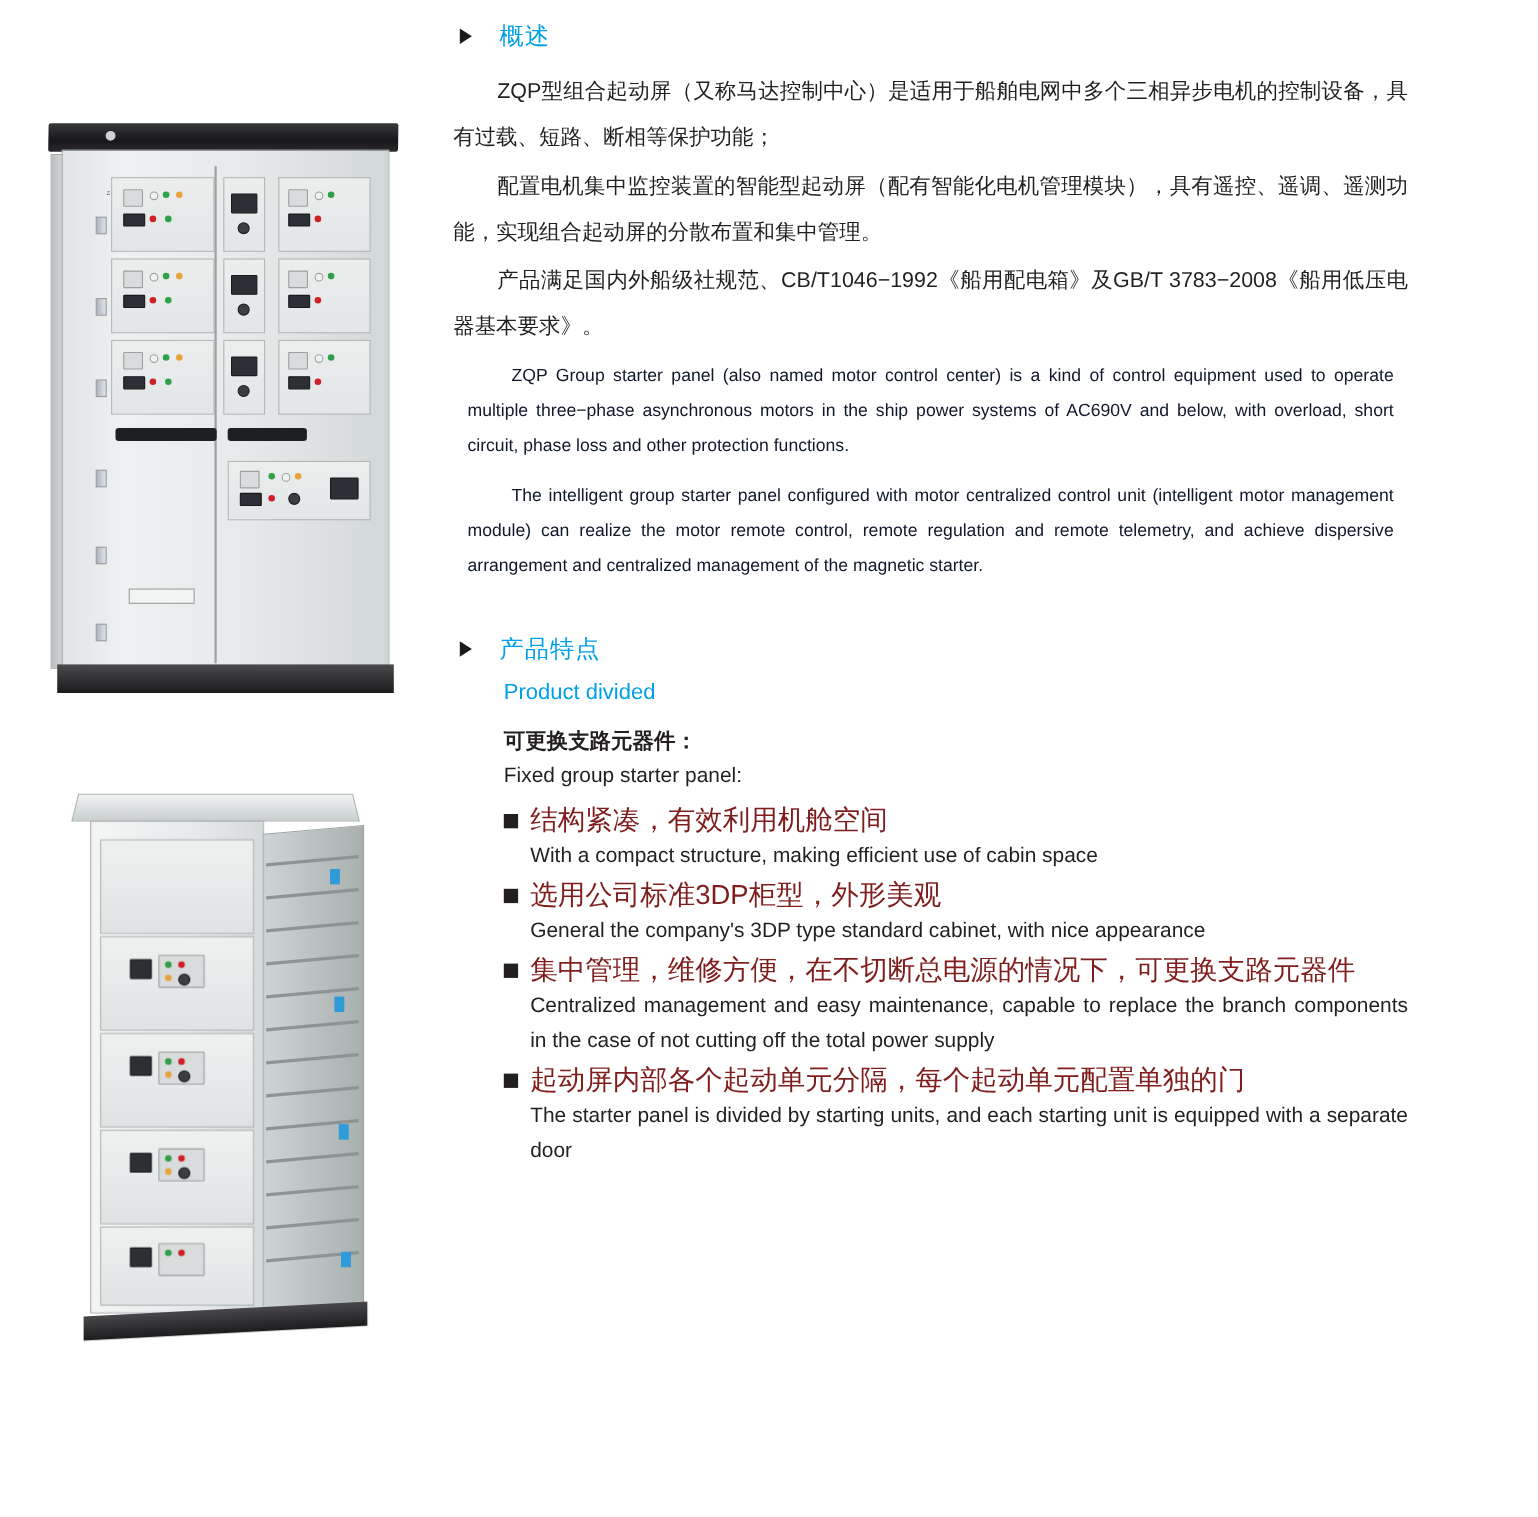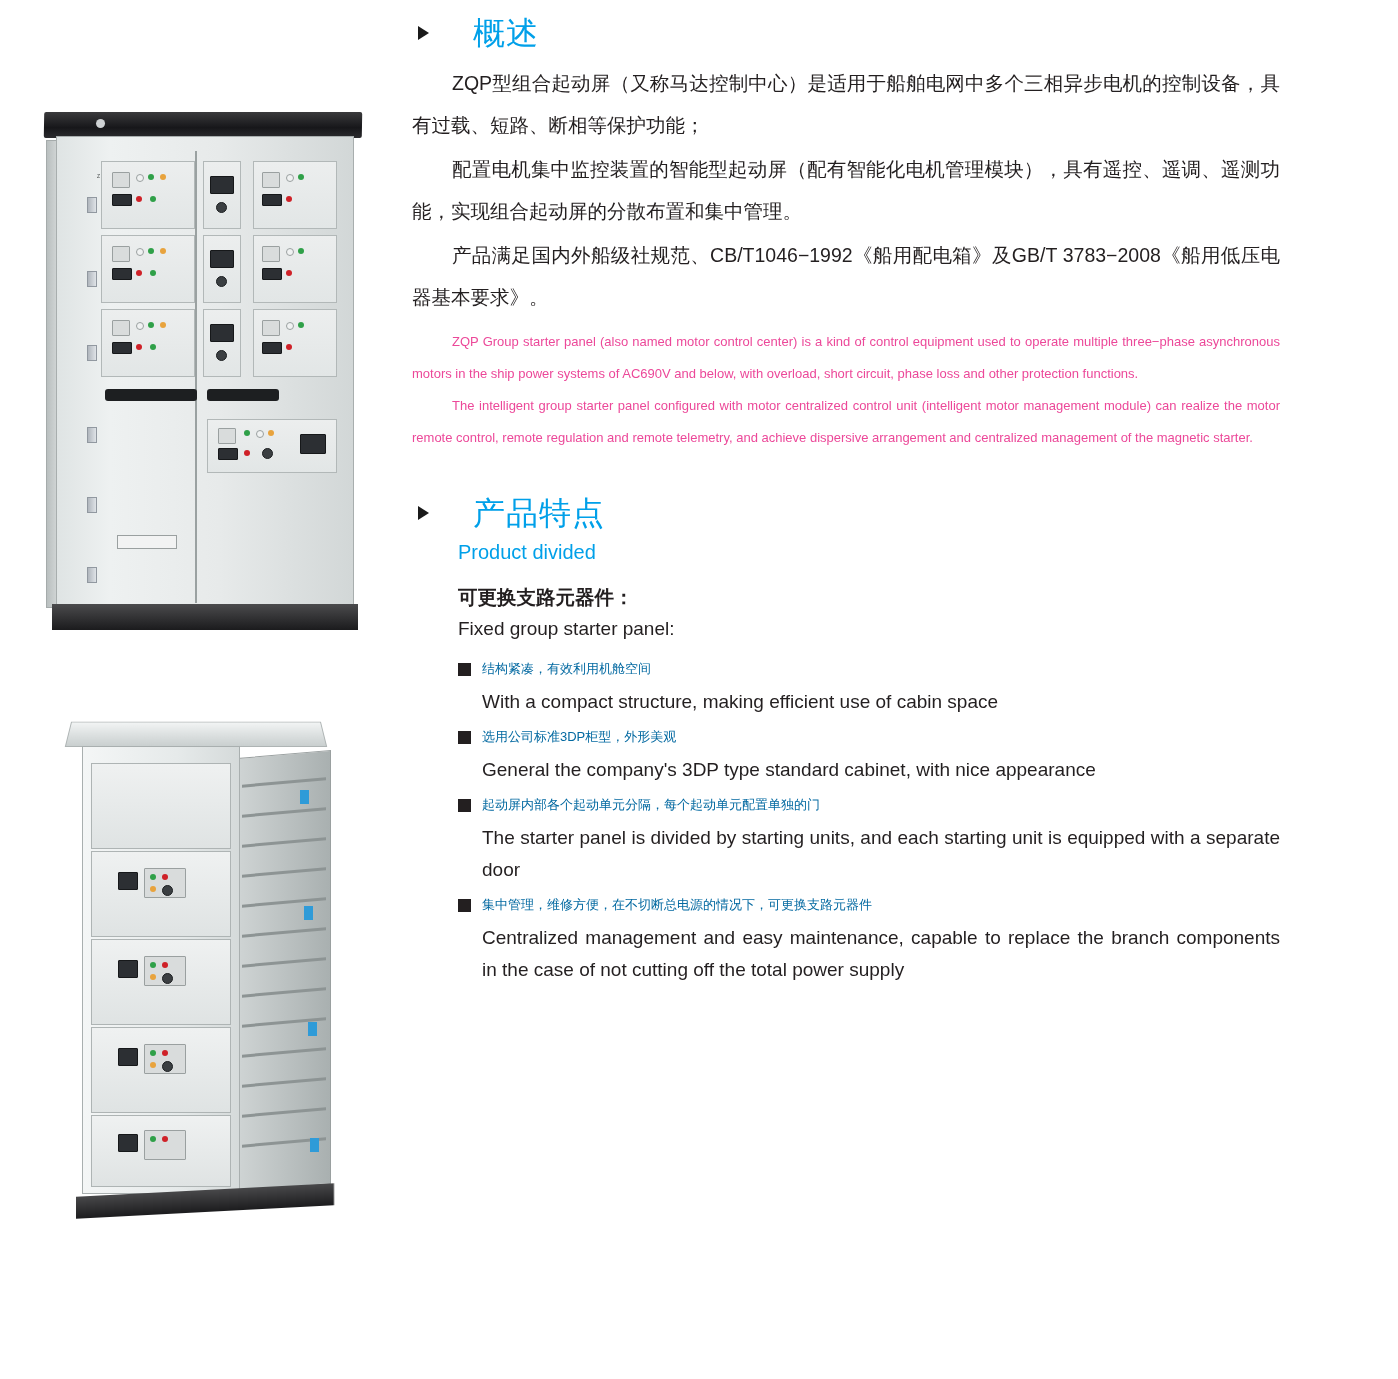--- a/index.html
+++ b/index.html
@@ -61,26 +61,25 @@
     position: absolute;
     left: 6px;
     top: 16px;
     width: 0;
     height: 0;
     border-left: 11px solid #1a1a1a;
     border-top: 7px solid transparent;
     border-bottom: 7px solid transparent;
   }
   .head-cn {
-    font-size: 32px;
+    font-size: 22px;
     line-height: 46px;
     color: #00a0e9;
     letter-spacing: 1px;
     font-weight: 500;
-    margin-left: 19px;
   }
   .head-en {
     font-size: 20px;
     line-height: 28px;
     color: #00a0e9;
     padding-left: 46px;
     margin-top: 2px;
   }
 
   .body-block {
@@ -90,27 +89,27 @@
   p.cn {
     margin: 0 0 2px 0;
     font-size: 19.5px;
     line-height: 42px;
     text-align: justify;
     text-align-last: left;
     text-indent: 40px;
     color: #231f20;
   }
   p.en {
-    margin: 0;
-    font-size: 13px;
+    margin: 13px;
+    font-size: 16px;
     line-height: 32px;
     text-align: justify;
     text-align-last: left;
     text-indent: 40px;
-    color: #ec4899;
+    color: #0f172a;
   }
   p.en.last { text-align-last: left; }
 
   
   .features-head-wrap { margin-top: 36px; }
   .sub-cn {
     font-size: 19.5px;
     line-height: 34px;
     font-weight: bold;
     color: #231f20;
@@ -125,23 +124,23 @@
   }
 
   .feat-list {
     margin-top: 8px;
     padding-left: 46px;
   }
   .feat-item { margin-bottom: 2px; }
   .feat-cn {
     position: relative;
     padding-left: 24px;
-    font-size: 13px;
+    font-size: 25px;
     line-height: 34px;
-    color: #0369a1;
+    color: #7f1d1d;
   }
   .bullet-square {
     position: absolute;
     left: 0;
     top: 11px;
     width: 13px;
     height: 13px;
     background: #231f20;
   }
   .feat-en {
@@ -494,29 +493,29 @@
           <div class="feat-cn">
             <span class="bullet-square"></span>
             <span>选用公司标准3DP柜型，外形美观</span>
           </div>
           <div class="feat-en">General the company's 3DP type standard cabinet, with nice appearance</div>
         </div>
 
         <div class="feat-item">
           <div class="feat-cn">
             <span class="bullet-square"></span>
+            <span>集中管理，维修方便，在不切断总电源的情况下，可更换支路元器件</span>
+          </div>
+          <div class="feat-en">Centralized management and easy maintenance, capable to replace the branch components in the case of not cutting off the total power supply</div>
+        </div>
+
+        <div class="feat-item">
+          <div class="feat-cn">
+            <span class="bullet-square"></span>
             <span>起动屏内部各个起动单元分隔，每个起动单元配置单独的门</span>
           </div>
           <div class="feat-en">The starter panel is divided by starting units, and each starting unit is equipped with a separate door</div>
         </div>
-
-        <div class="feat-item">
-          <div class="feat-cn">
-            <span class="bullet-square"></span>
-            <span>集中管理，维修方便，在不切断总电源的情况下，可更换支路元器件</span>
-          </div>
-          <div class="feat-en">Centralized management and easy maintenance, capable to replace the branch components in the case of not cutting off the total power supply</div>
-        </div>
       </div>
     </div>
 
   </div>
 </div>
 
 </body></html>

